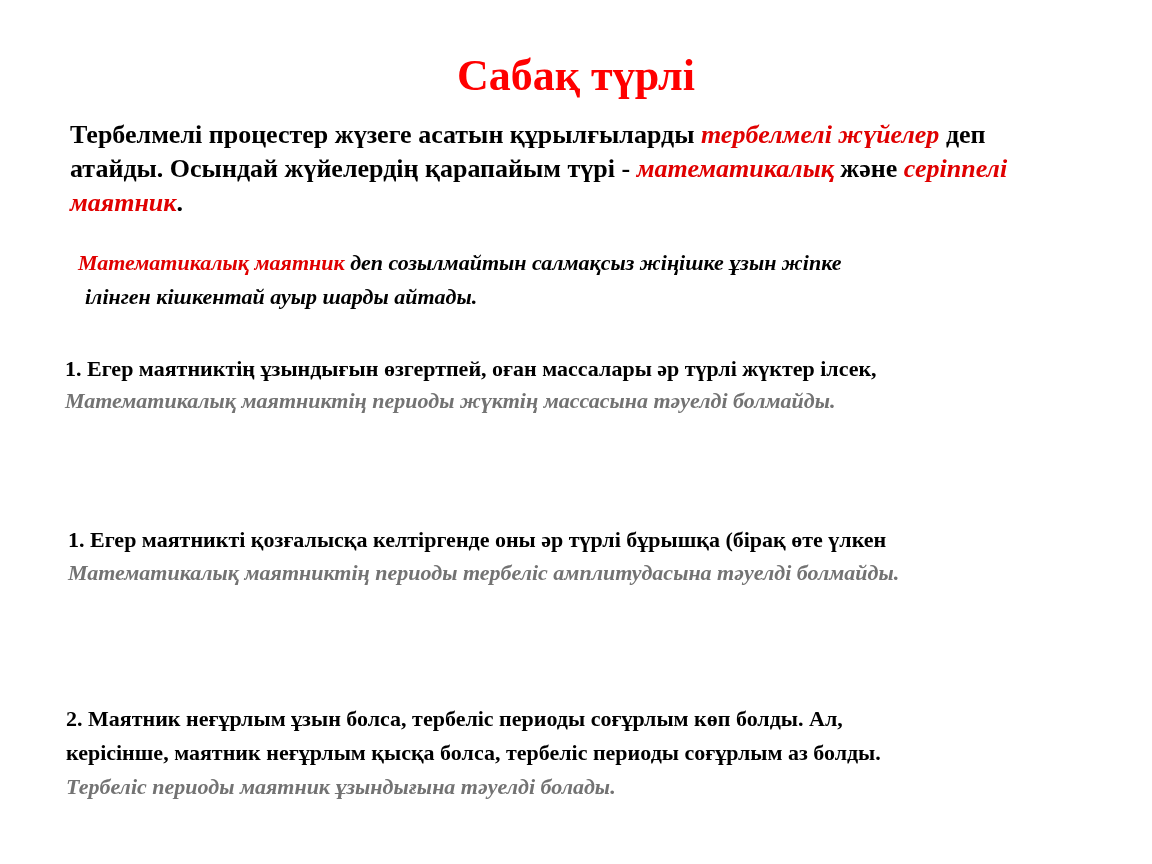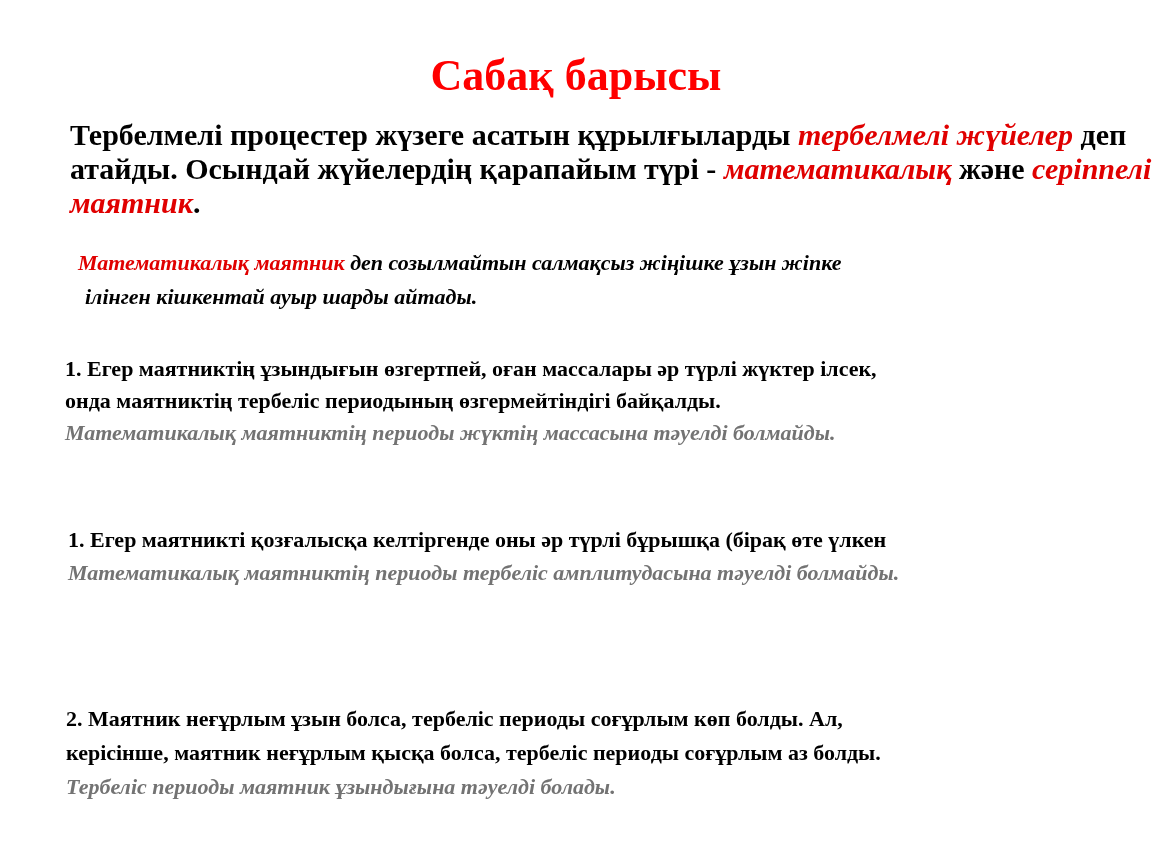--- a/index.html
+++ b/index.html
@@ -9,31 +9,31 @@
     }
     .title {
       position: absolute; left: 0; width: 1152px; top: 50px; text-align: center;
       font-size: 44px; font-weight: bold; color: #ff0000; line-height: 52px;
     }
     .block { position: absolute; font-weight: bold; }
     .red { color: #e00000; font-style: italic; }
     .blue { color: #737373; font-style: italic; }
     .line { white-space: nowrap; }
 
-    #intro { left: 70px; top: 118px; font-size: 30px; line-height: 34px; }
+    #intro { left: 70px; top: 118px; font-size: 26px; line-height: 34px; }
     #definition { left: 78px; top: 246px; font-size: 22px; line-height: 34px; font-style: italic; }
     #definition .line2 { padding-left: 7px; font-style: italic; }
     #p1 { left: 65px; top: 353px; font-size: 22px; line-height: 32px; }
     #p2 { left: 68px; top: 523px; font-size: 22px; line-height: 33px; }
     #p3 { left: 66px; top: 702px; font-size: 22px; line-height: 34px; }
   </style>
 </head>
 <body>
 
-<div class="title">Сабақ барысы</div>
+<div class="title">Сабақ түрлі</div>
 
 <div class="block" id="intro">
   <div class="line">
     <span>Тербелмелі процестер жүзеге асатын құрылғыларды </span><span class="red">тербелмелі жүйелер</span><span> деп</span>
   </div>
   <div class="line">
     <span>атайды. Осындай жүйелердің қарапайым түрі - </span><span class="red">математикалық</span><span> және </span><span class="red">серіппелі</span>
   </div>
   <div class="line">
     <span class="red">маятник</span><span>.</span>
@@ -42,21 +42,20 @@
 
 <div class="block" id="definition">
   <div class="line">
     <span class="red">Математикалық маятник</span><span> деп созылмайтын салмақсыз жіңішке ұзын жіпке</span>
   </div>
   <div class="line line2">ілінген кішкентай ауыр шарды айтады.</div>
 </div>
 
 <div class="block" id="p1">
   <div class="line">1. Егер маятниктің ұзындығын өзгертпей, оған массалары әр түрлі жүктер ілсек,</div>
-  <div class="line">онда маятниктің тербеліс периодының өзгермейтіндігі байқалды.</div>
   <div class="line blue">Математикалық маятниктің периоды жүктің массасына тәуелді болмайды.</div>
 </div>
 
 <div class="block" id="p2">
   <div class="line">1. Егер маятникті қозғалысқа келтіргенде оны әр түрлі бұрышқа (бірақ өте үлкен</div>
   <div class="line blue">Математикалық маятниктің периоды тербеліс амплитудасына тәуелді болмайды.</div>
 </div>
 
 <div class="block" id="p3">
   <div class="line">2. Маятник неғұрлым ұзын болса, тербеліс периоды соғұрлым көп болды. Ал,</div>

